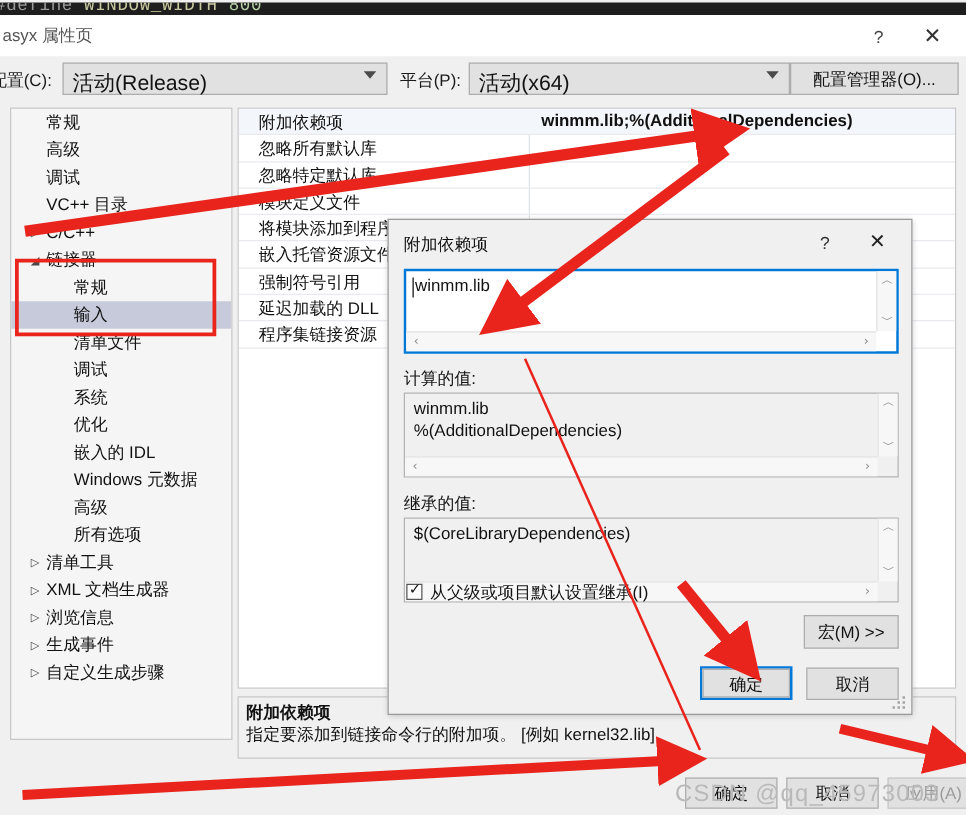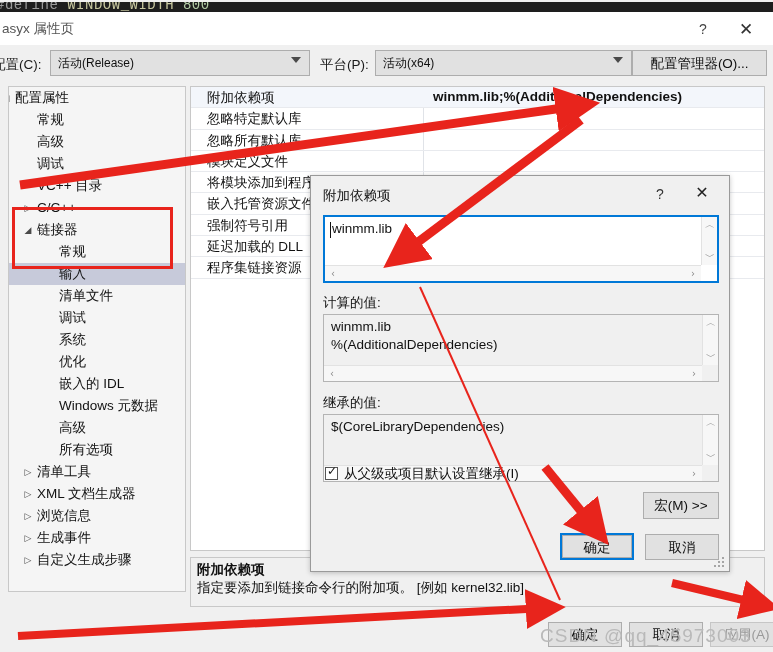--- a/index.html
+++ b/index.html
@@ -57,21 +57,21 @@
   }
 
   
   .cfgbar { position: absolute; left: 0; top: 33px; width: 773px; height: 38px; }
   .cfg-label {
     position: absolute; font-size: 13.5px; color: #1a1a1a; top: 11px; white-space: nowrap;
   }
   .combo {
     position: absolute; top: 5px; height: 26px;
     background: #e1e1e1; border: 1px solid #adadad;
-    font-size: 12px; color: #111;
+    font-size: 17px; color: #111;
   }
   .combo .cv { position: absolute; left: 7px; top: 4px; white-space: nowrap; }
   .combo .arrow {
     position: absolute; right: 8px; top: 6px;
     width: 0; height: 0; border-left: 5px solid transparent;
     border-right: 5px solid transparent; border-top: 6px solid #4a4a4a;
   }
   .btn-cfgmgr {
     position: absolute; left: 632px; top: 5px; width: 135px; height: 26px;
     background: #e1e1e1; border: 1px solid #adadad;
@@ -268,24 +268,20 @@
       <div class="cfg-label" style="left:320px;">平台(P):</div>
       <div class="combo" style="left:375px; width:257px;">
         <span class="cv">活动(x64)</span>
         <span class="arrow"></span>
       </div>
       <div class="btn-cfgmgr">配置管理器(O)...</div>
     </div>
 
     <div class="tree-pane" id="tree-pane">
         <div class="tree-item">
-          <span class="tw" style="left: -10px;">◢</span>
-          <span class="tlabel" style="left: 6px;">配置属性</span>
-        </div>
-        <div class="tree-item">
           <span class="tlabel" style="left: 28px;">常规</span>
         </div>
         <div class="tree-item">
           <span class="tlabel" style="left: 28px;">高级</span>
         </div>
         <div class="tree-item">
           <span class="tlabel" style="left: 28px;">调试</span>
         </div>
         <div class="tree-item">
           <span class="tlabel" style="left: 28px;">VC++ 目录</span>
@@ -350,25 +346,25 @@
         </div>
       </div>
 
     <div class="grid-pane" id="grid-pane">
       <div class="grid-sep"></div>
     <div class="grid-row first">
           <span class="gname">附加依赖项</span>
           <span class="gval">winmm.lib;%(AdditionalDependencies)</span>
         </div>
         <div class="grid-row">
+          <span class="gname">忽略所有默认库</span>
+          <span class="gval"></span>
+        </div>
+        <div class="grid-row">
           <span class="gname">忽略特定默认库</span>
-          <span class="gval"></span>
-        </div>
-        <div class="grid-row">
-          <span class="gname">忽略所有默认库</span>
           <span class="gval"></span>
         </div>
         <div class="grid-row">
           <span class="gname">模块定义文件</span>
           <span class="gval"></span>
         </div>
         <div class="grid-row">
           <span class="gname">将模块添加到程序集</span>
           <span class="gval"></span>
         </div>

